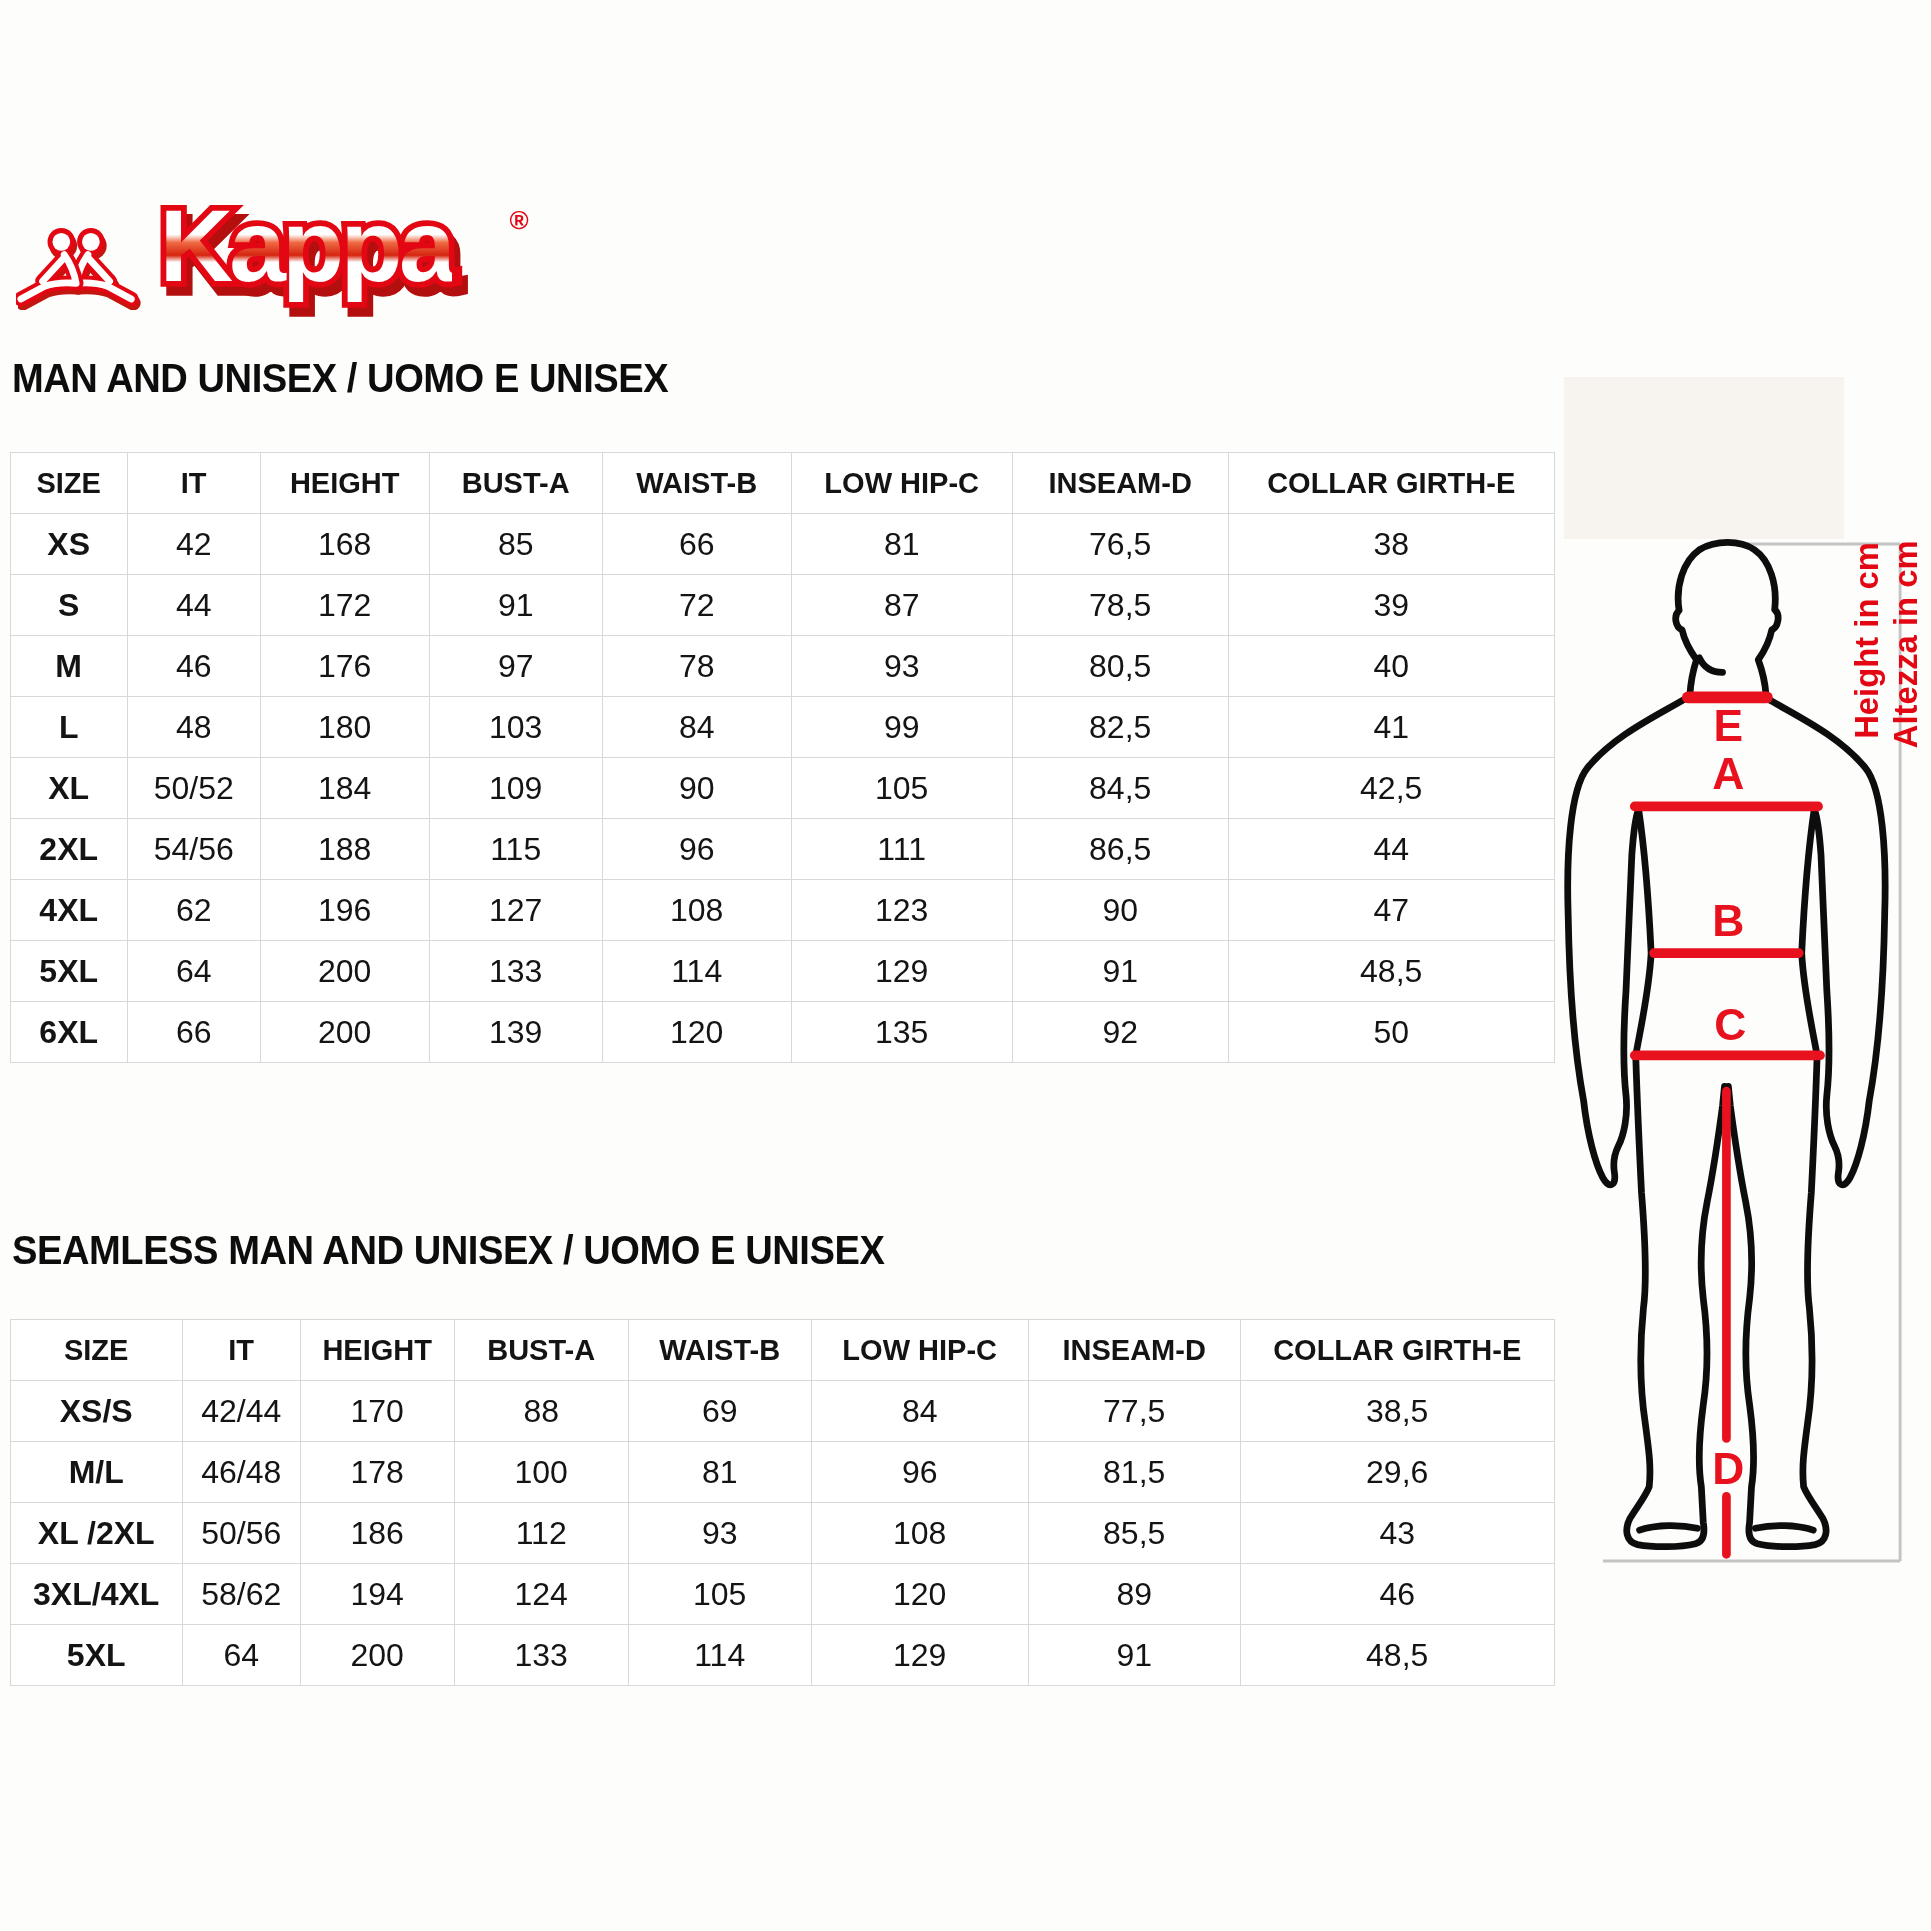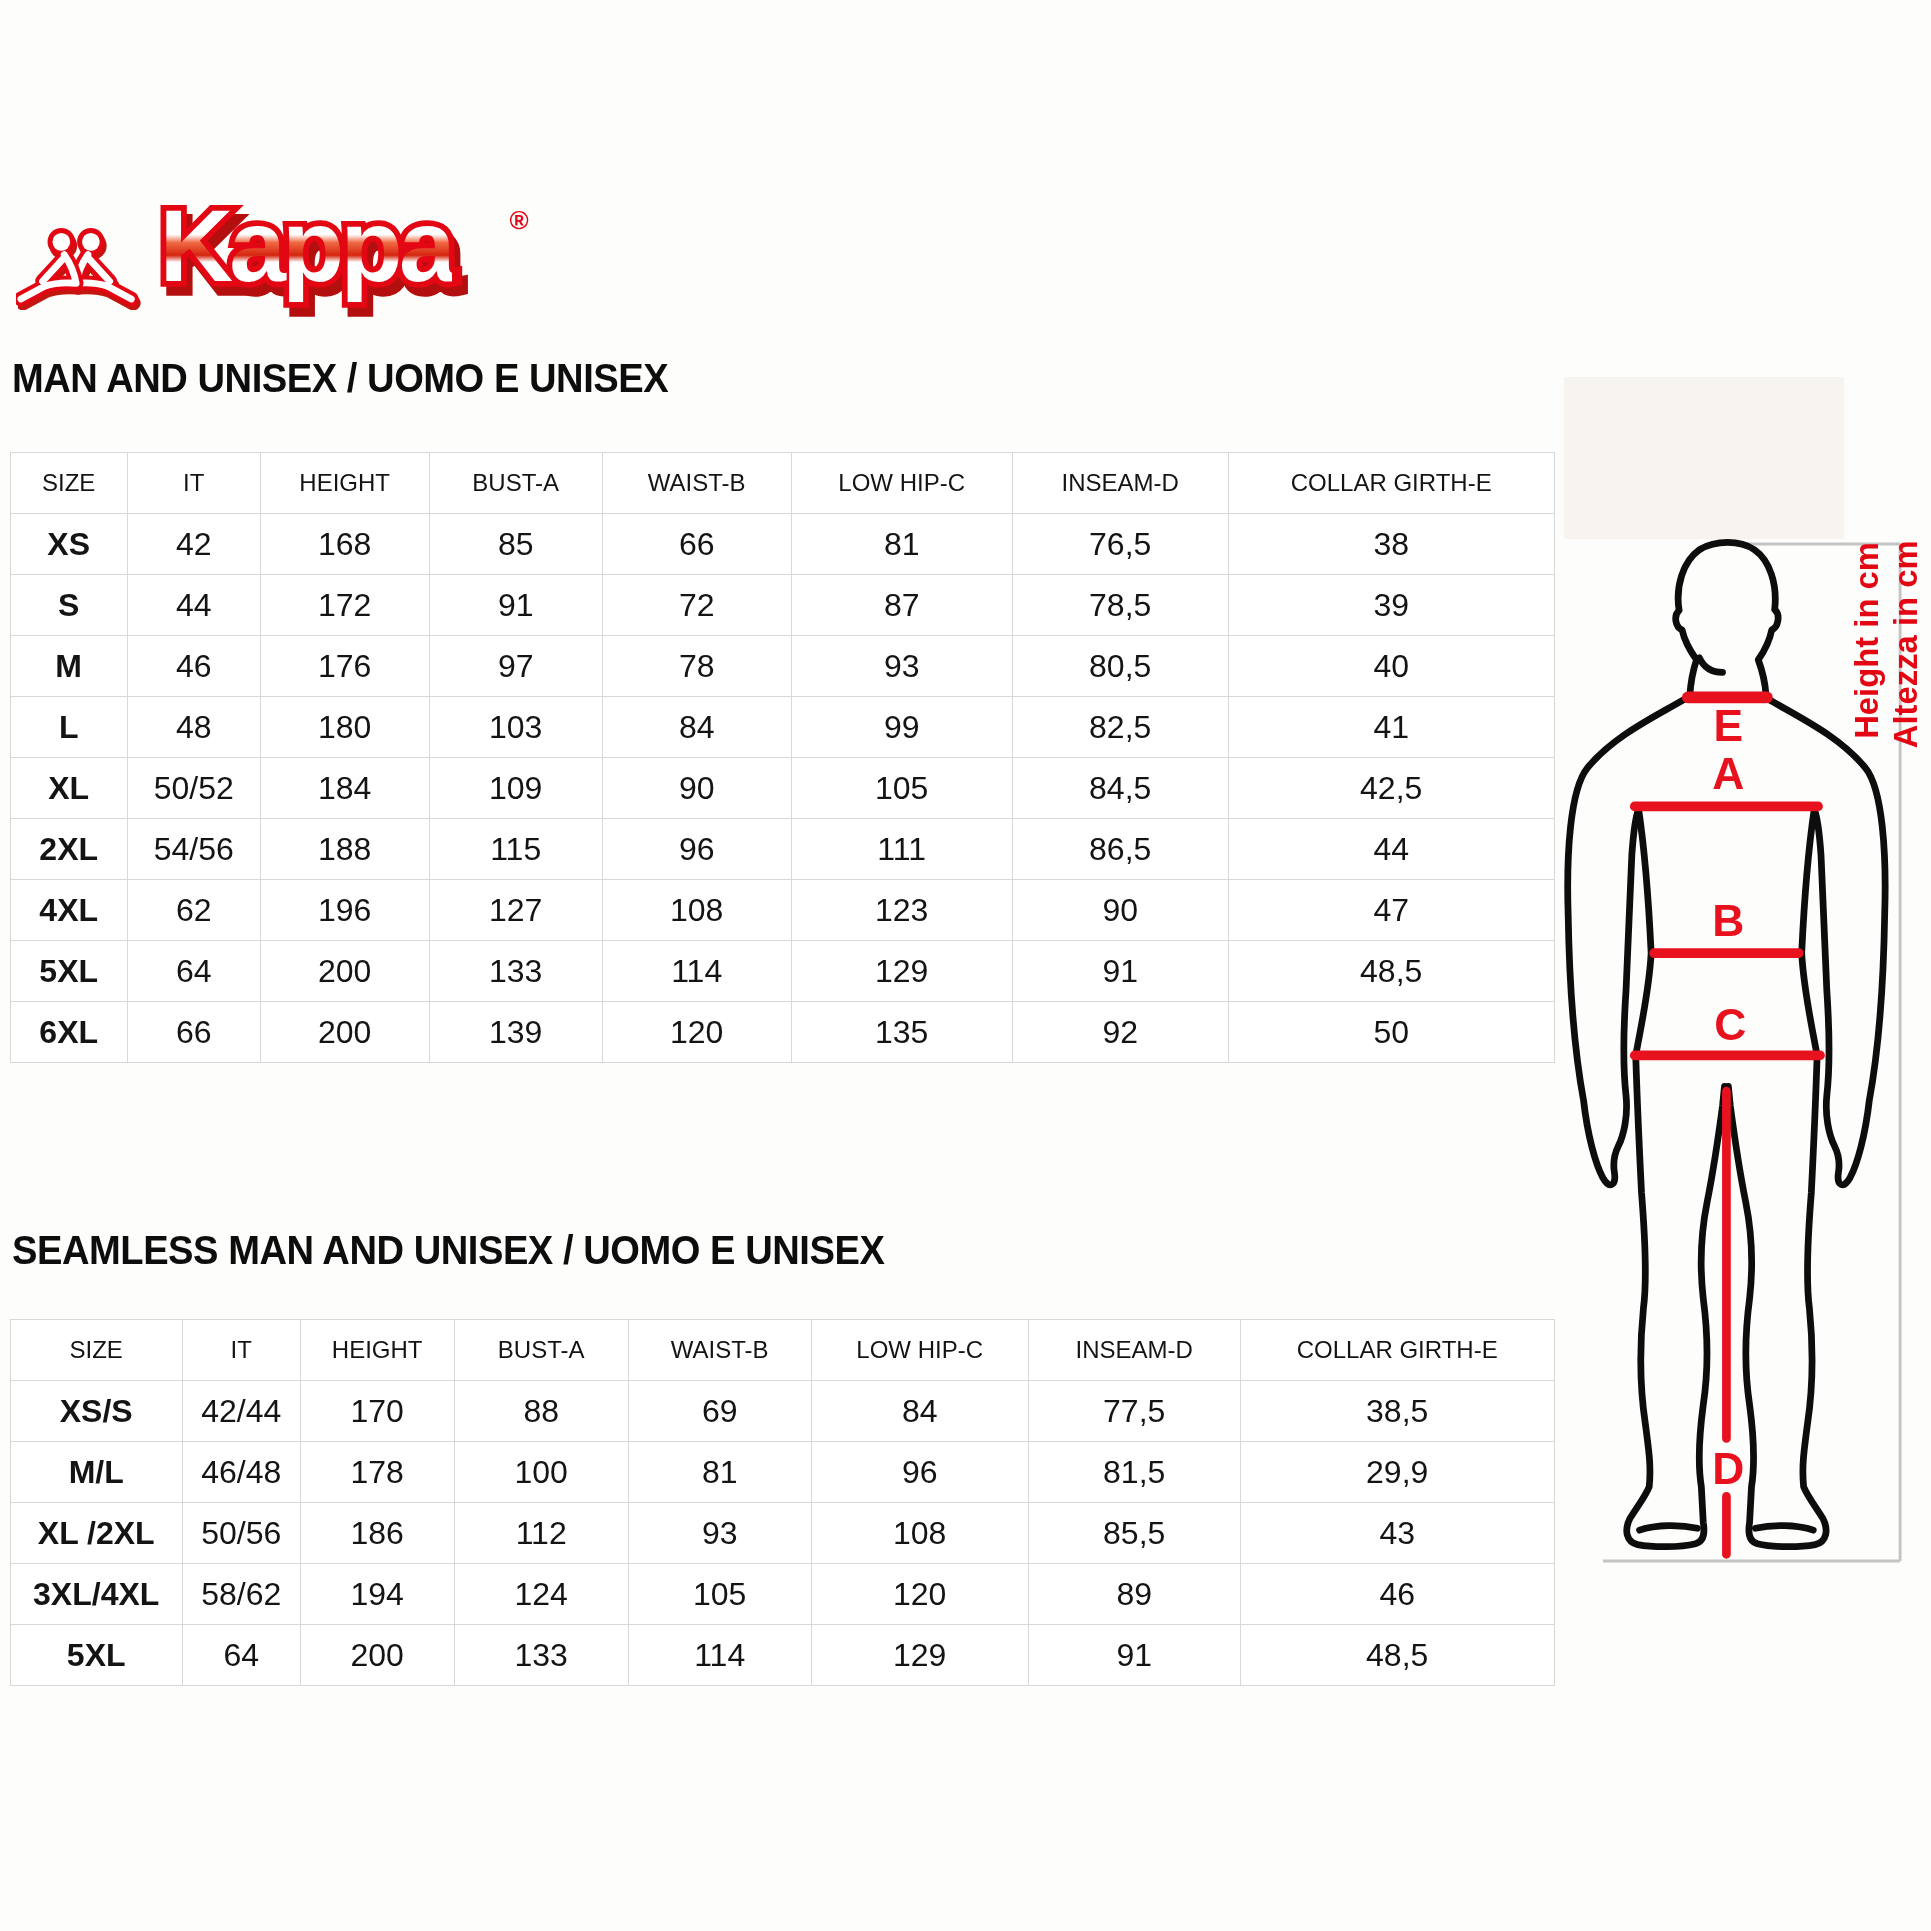--- a/index.html
+++ b/index.html
@@ -27,21 +27,21 @@
     white-space:nowrap;line-height:42px;}
   #title1{top:357px;}
   #title2{top:1229px;}
   
   table{position:absolute;left:9.7px;width:1545px;border-collapse:collapse;
         table-layout:fixed;background:#fff;}
   #table1{top:452px;}
   #table2{top:1319px;}
   th,td{border:1.9px solid #d8d8d8;text-align:center;vertical-align:middle;
         padding:0;height:60px;font-size:32px;font-weight:400;color:#141414;}
-  thead th{font-weight:400;font-size:24px;letter-spacing:0px;}
+  thead th{font-weight:700;font-size:29px;letter-spacing:0px;}
   tbody th{font-weight:700;font-size:32px;}
   
   .beige-block{position:absolute;left:1564px;top:377px;width:280px;height:162px;
                background:#f7f4ef;}
   #figure{position:absolute;left:1545px;top:536px;width:386px;height:1033px;overflow:visible;}
   #figure text{font-family:"Liberation Sans","DejaVu Sans",sans-serif;}
   .red-label{font-weight:700;font-size:46px;}
   .side-note{font-weight:700;font-size:34px;}
 </style>
 </head>
@@ -228,21 +228,21 @@
         <td>38,5</td>
       </tr>
       <tr>
         <th>M/L</th>
         <td>46/48</td>
         <td>178</td>
         <td>100</td>
         <td>81</td>
         <td>96</td>
         <td>81,5</td>
-        <td>29,9</td>
+        <td>29,6</td>
       </tr>
       <tr>
         <th>XL /2XL</th>
         <td>50/56</td>
         <td>186</td>
         <td>112</td>
         <td>93</td>
         <td>108</td>
         <td>85,5</td>
         <td>43</td>

